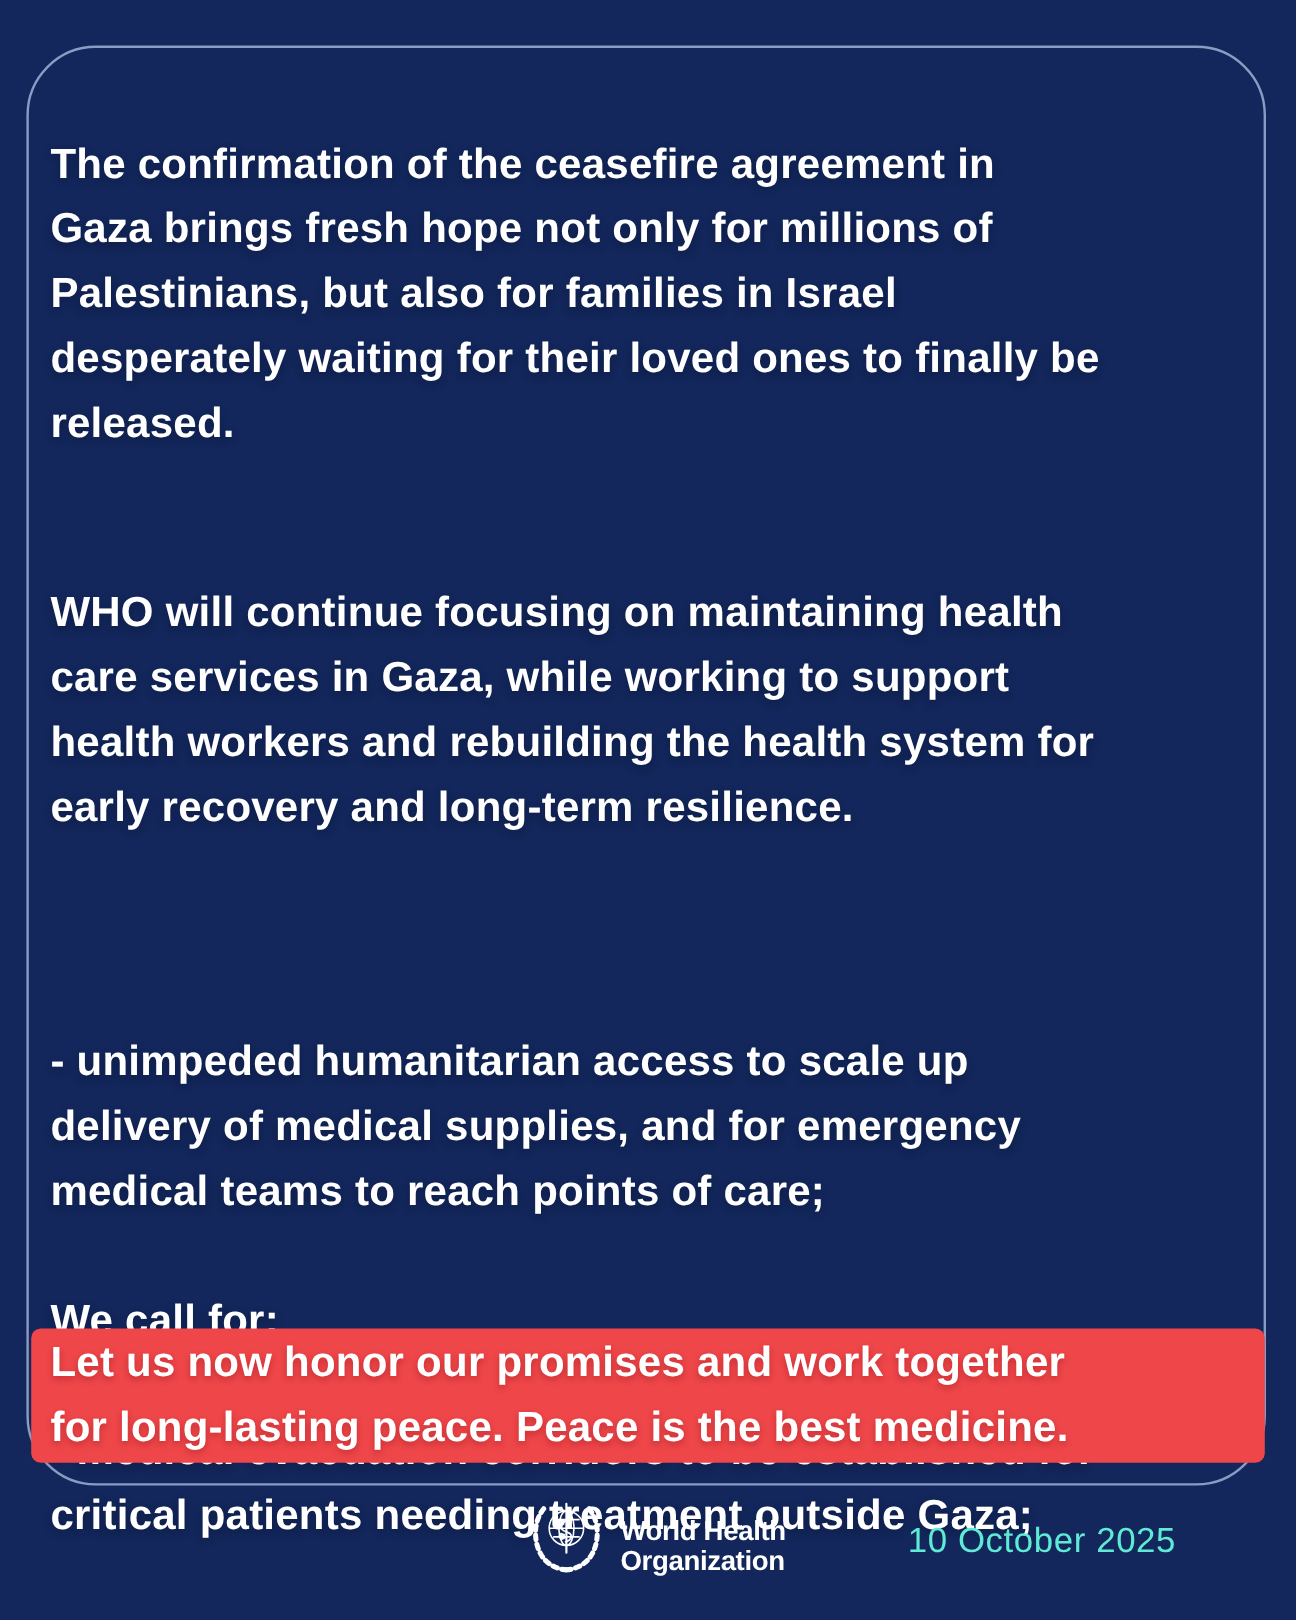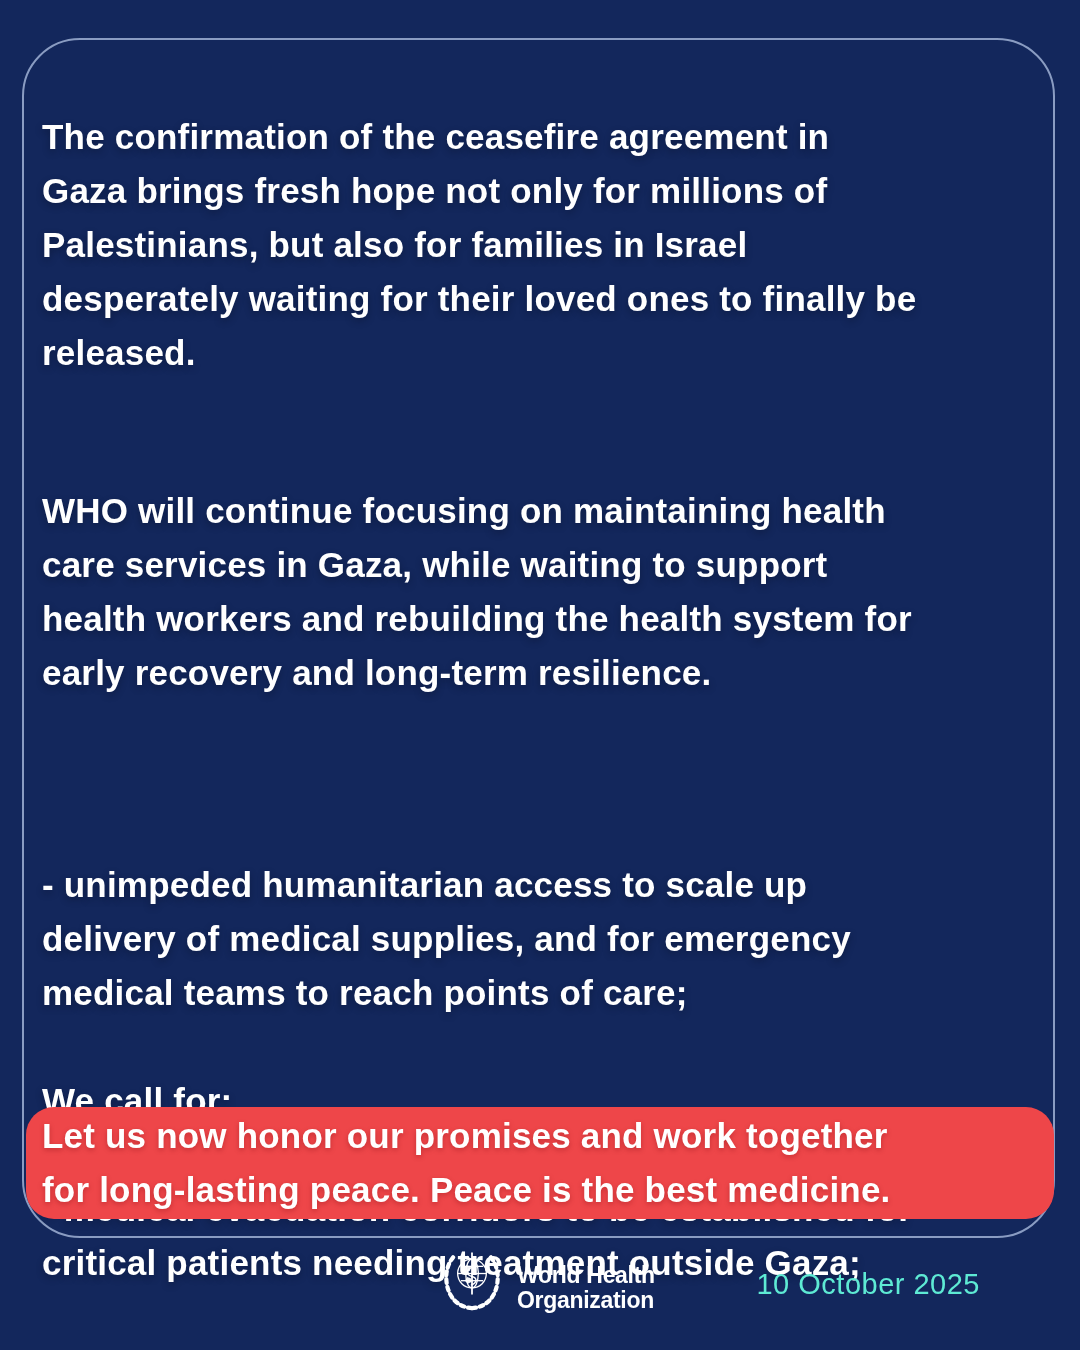--- a/index.html
+++ b/index.html
@@ -32,21 +32,21 @@
     line-height:54px;
     letter-spacing:.2px;
     white-space:pre-line;
     text-shadow:0 3px 7px rgba(8,18,42,.45);
   }
   .content p.block{margin:0 0 50px 0;}
   .calls p{margin:0;}
   .highlight{
     position:absolute;left:26px;top:1107px;width:1028px;height:112px;
     background:var(--highlight-box);
-    border-radius:28px;
+    border-radius:8px;
     display:flex;align-items:center;
     padding:0 20px 0 16px;
   }
   .highlight p{
     color:var(--text);
     font-weight:700;
     font-size:35px;
     line-height:54px;
     letter-spacing:.2px;
     white-space:pre-line;
@@ -81,21 +81,21 @@
 
   <div class="frame"></div>
 
   <main class="content">
     <p class="block">The confirmation of the ceasefire agreement in
 Gaza brings fresh hope not only for millions of
 Palestinians, but also for families in Israel
 desperately waiting for their loved ones to finally be
 released.</p>
     <p class="block">WHO will continue focusing on maintaining health
-care services in Gaza, while waiting to support
+care services in Gaza, while working to support
 health workers and rebuilding the health system for
 early recovery and long-term resilience.</p>
     <div class="calls">
       <p>- unimpeded humanitarian access to scale up
 delivery of medical supplies, and for emergency
 medical teams to reach points of care;</p>
       <p>We call for:</p>
       <p>- medical evacuation corridors to be established for
 critical patients needing treatment outside Gaza;</p>
       <p>- unimpeded access to expand mental health

